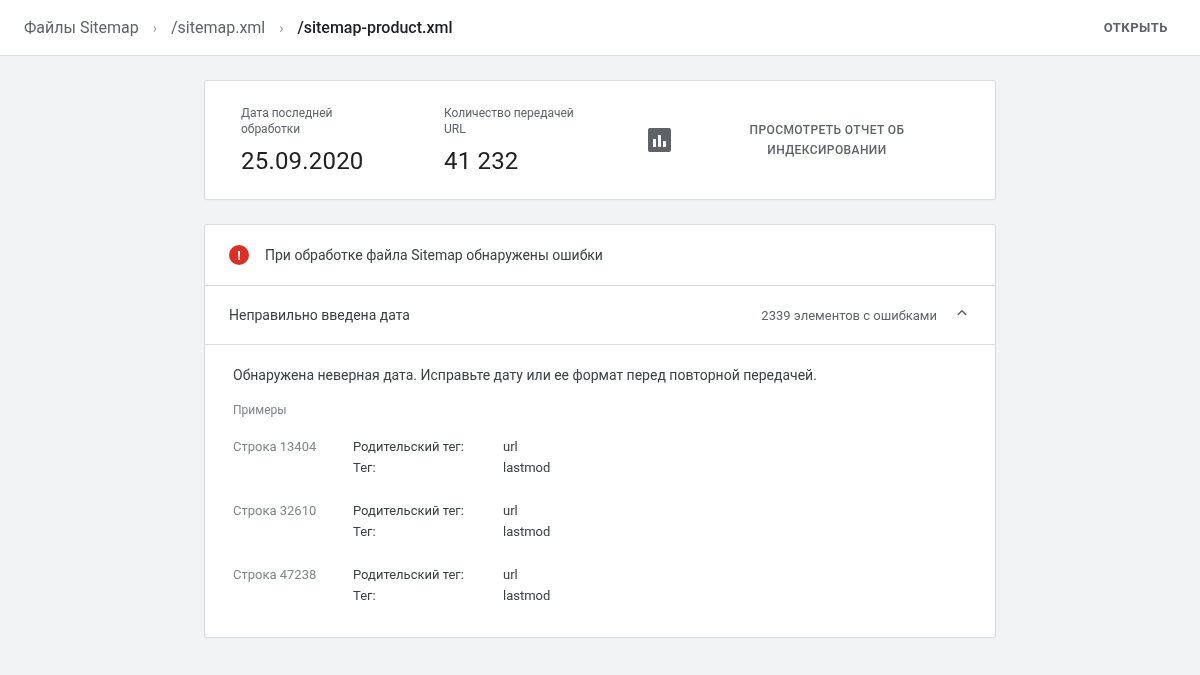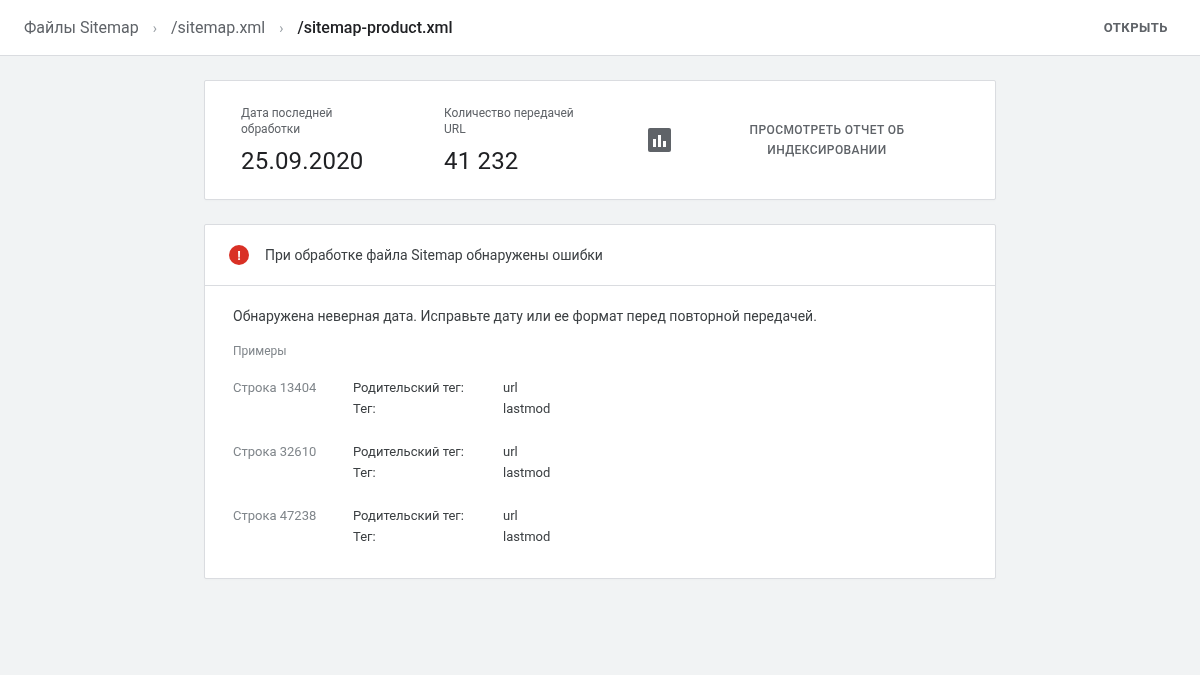--- a/index.html
+++ b/index.html
@@ -142,20 +142,29 @@
       <div class="report-link">ПРОСМОТРЕТЬ ОТЧЕТ ОБ ИНДЕКСИРОВАНИИ</div>
     </div>
   </div>
 
   <div class="card">
     <div class="error-header">
       <div class="err-icon">!</div>
       <div class="err-title">При обработке файла Sitemap обнаружены ошибки</div>
     </div>
 
+    <div class="accordion-head">
+      <div class="acc-label">Неправильно введена дата</div>
+      <div class="acc-count">2339 элементов с ошибками</div>
+      <div class="acc-chevron">
+        <svg width="18" height="18" viewBox="0 0 24 24" fill="none">
+            <path d="M7 14l5-5 5 5" stroke="#5f6368" stroke-width="2" stroke-linecap="round" stroke-linejoin="round"></path>
+          </svg>
+      </div>
+    </div>
 
     <div class="error-body">
       <div class="err-desc">Обнаружена неверная дата. Исправьте дату или ее формат перед повторной передачей.</div>
       <div class="examples-label">Примеры</div>
       <div id="examples-container">
           <div class="example-row">
             <div class="ex-line">Строка 13404</div>
             <div class="ex-kv">
               <div class="ex-kv-row">
                 <div class="ex-key">Родительский тег:</div>

